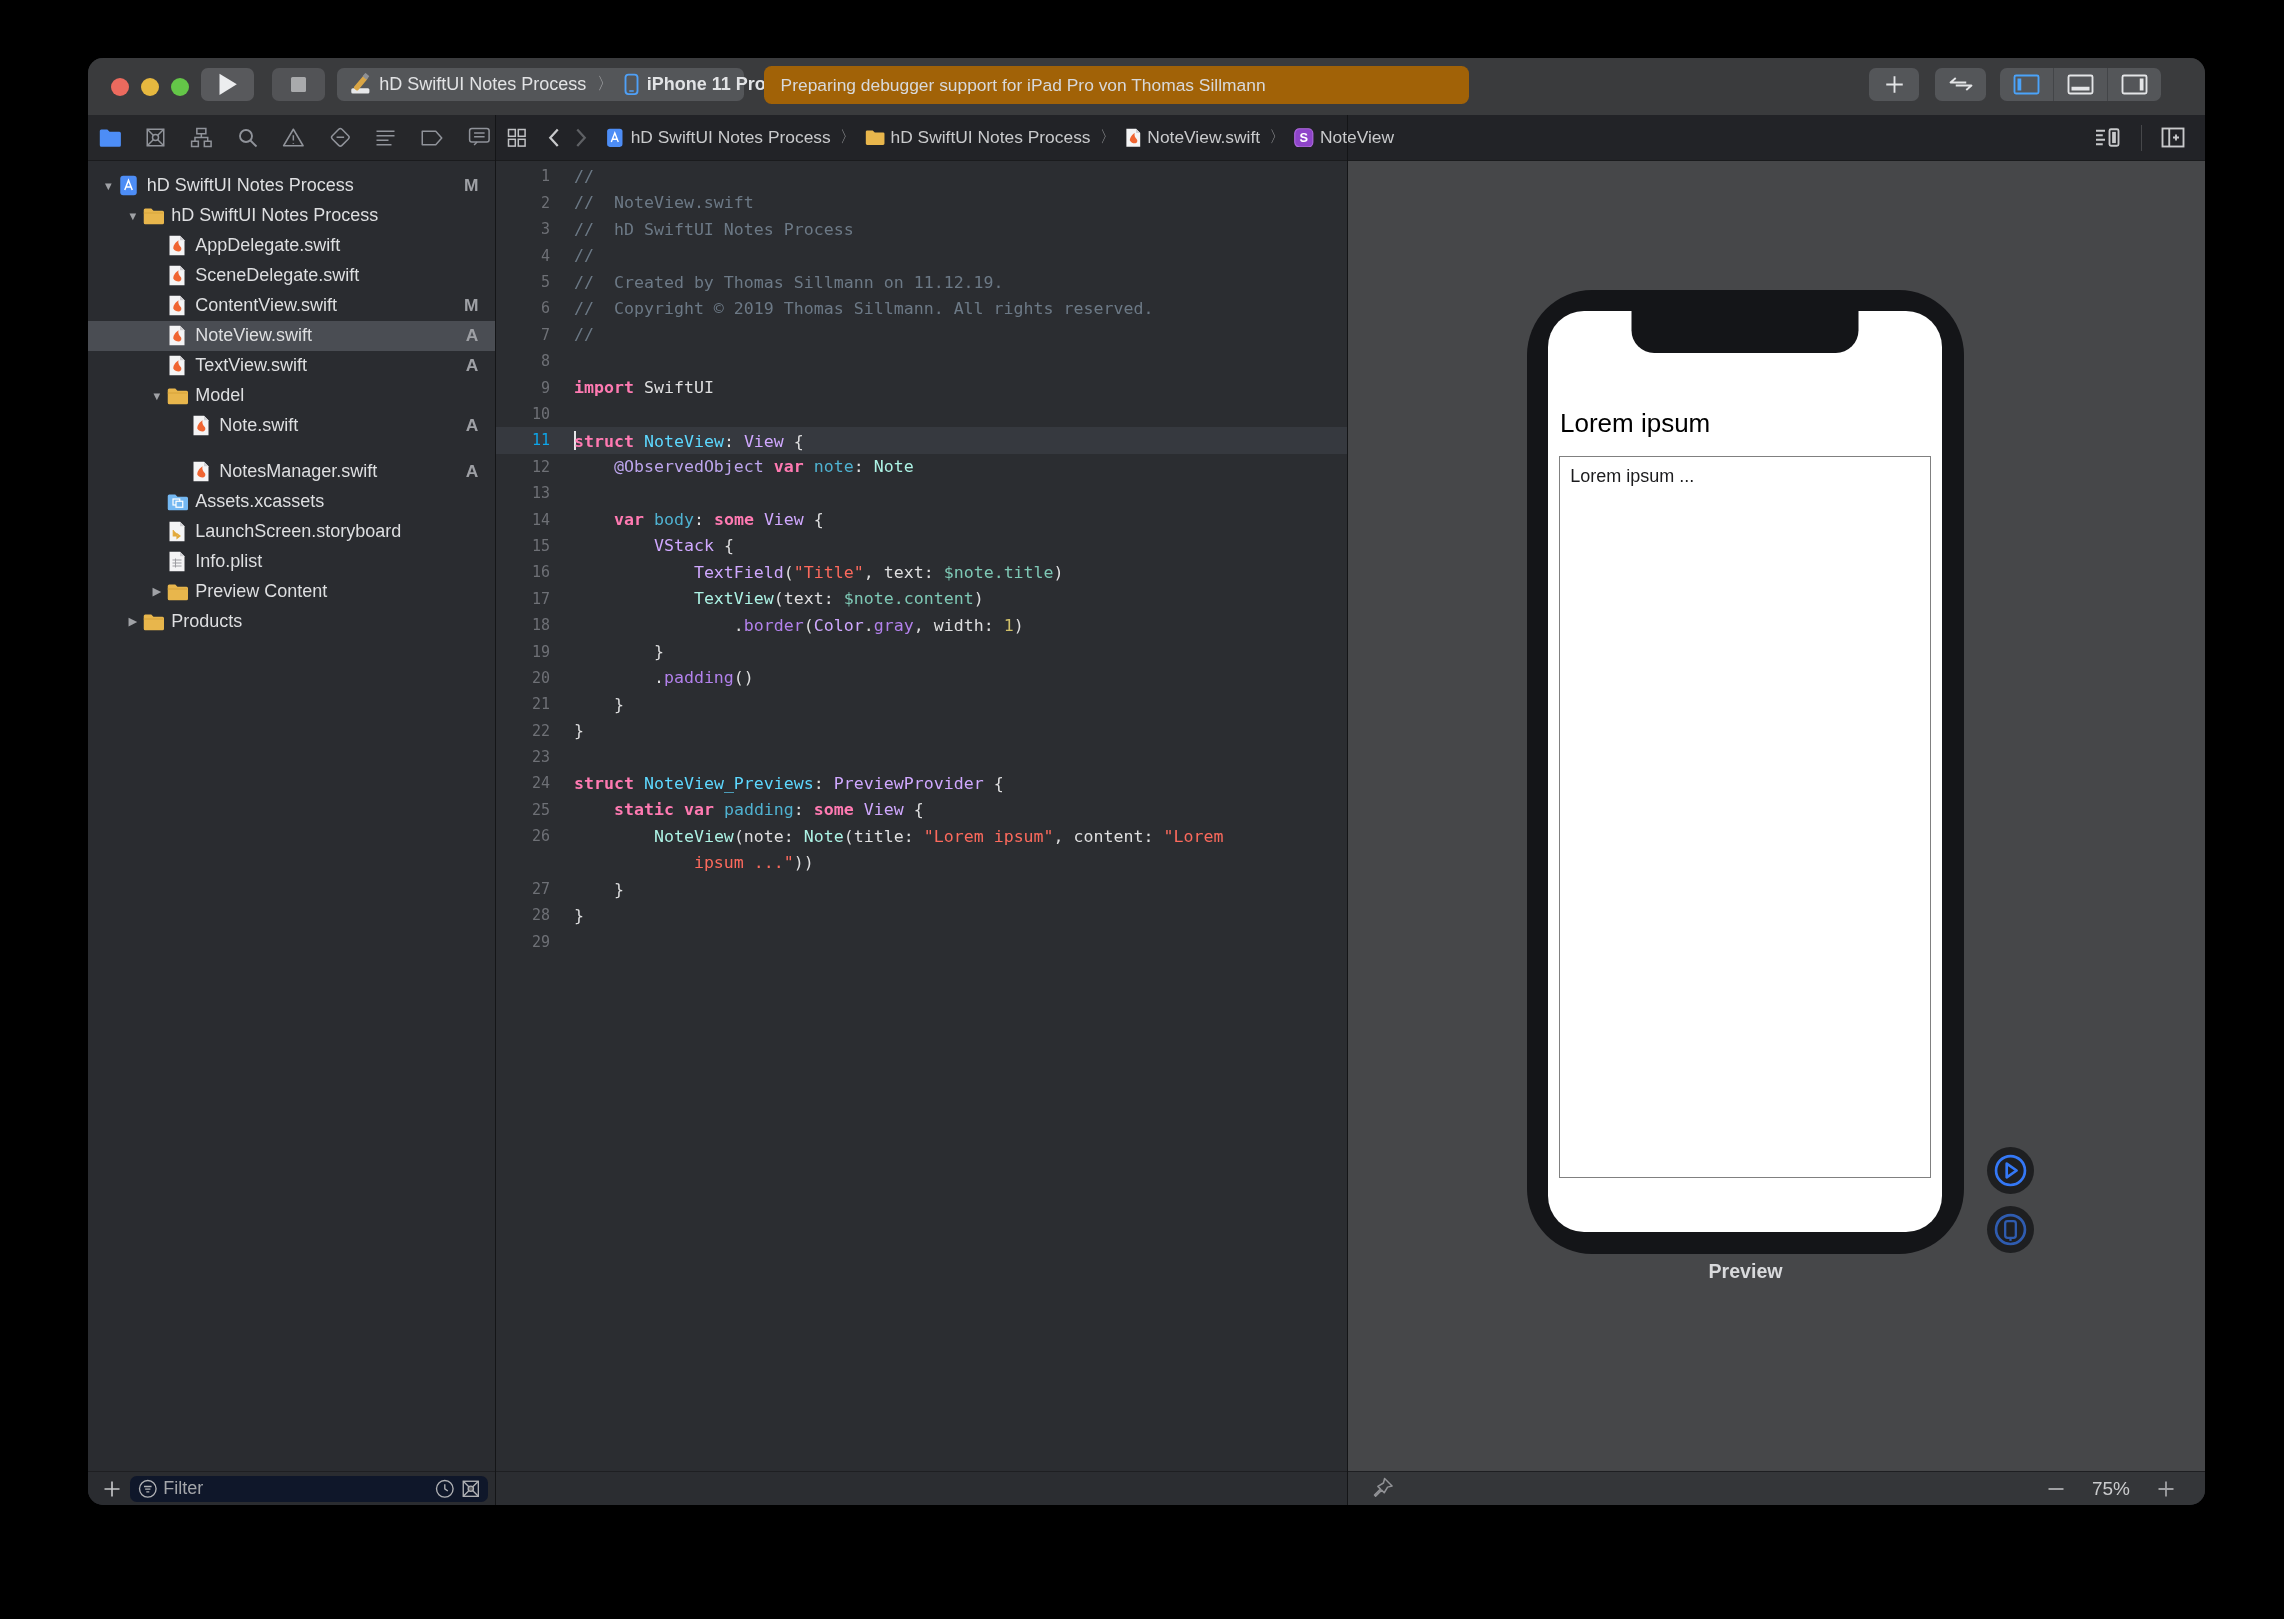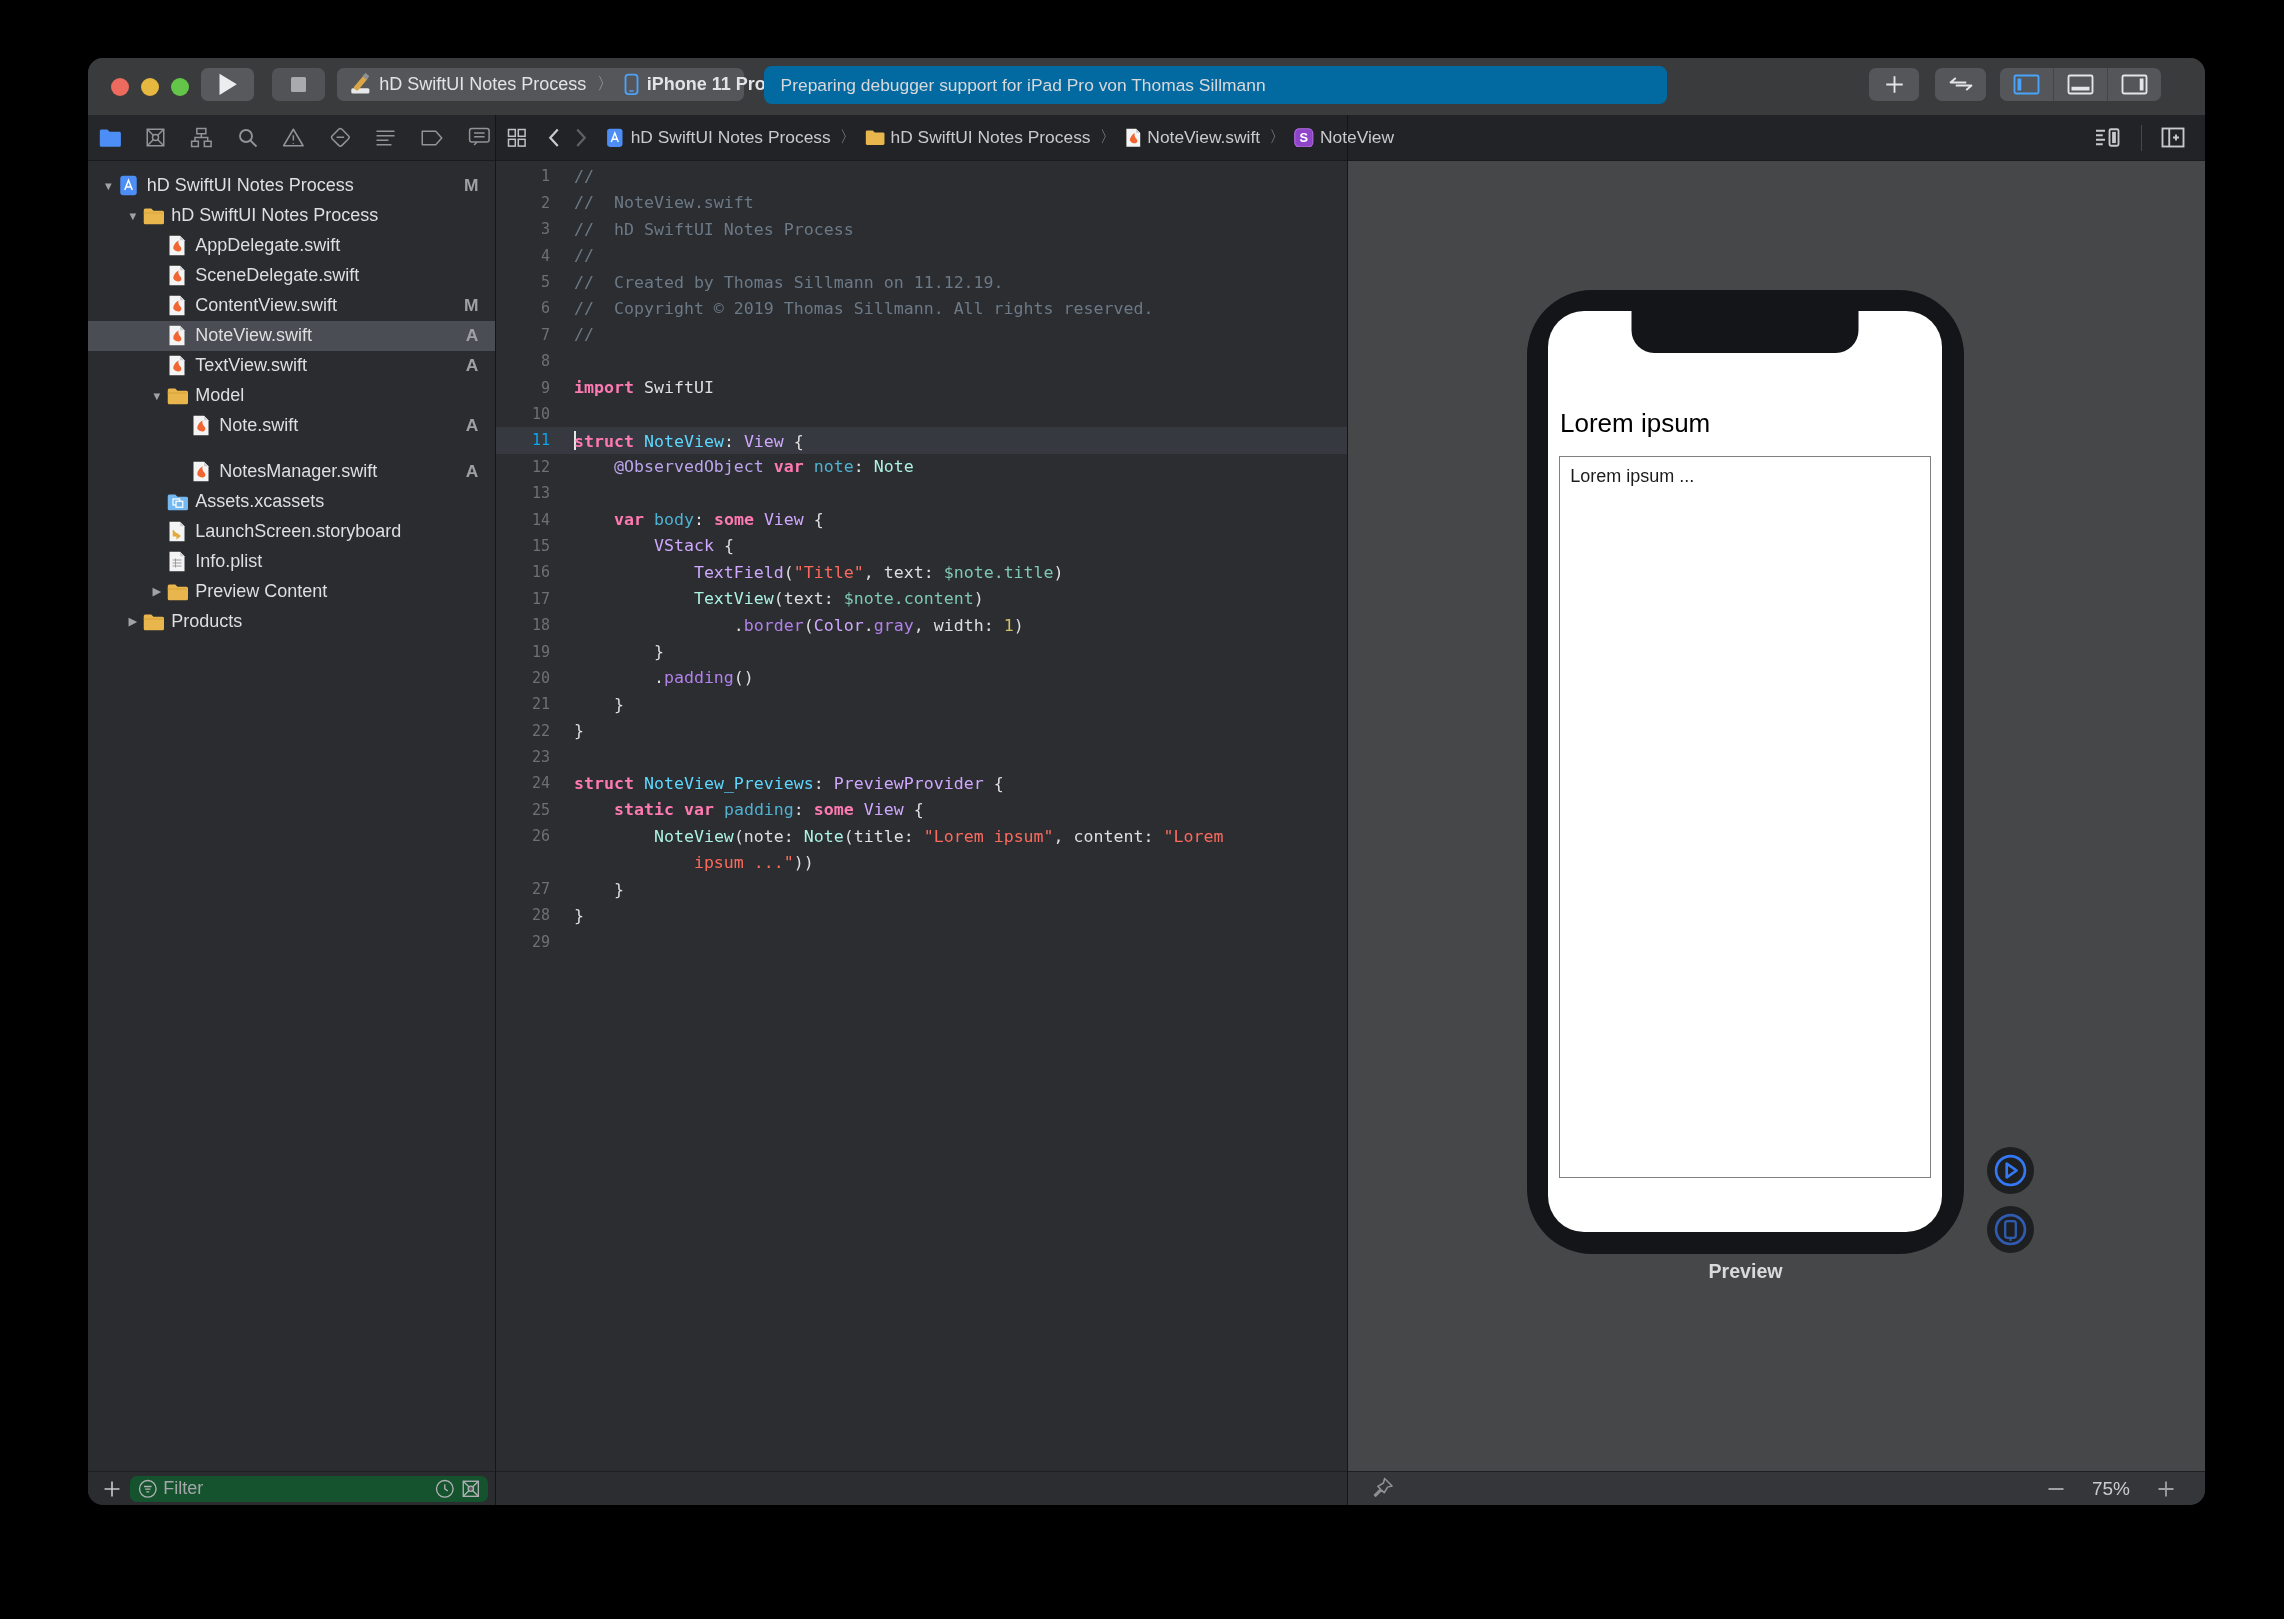--- a/index.html
+++ b/index.html
@@ -9,21 +9,21 @@
   
   .titlebar{position:absolute;left:0;top:0;width:100%;height:57px;background:#3A3B3D;border-bottom:0.8px solid #222327;}
   .lights{position:absolute;left:22.7px;top:19.6px;display:flex;gap:12px;}
   .light{width:18px;height:18px;border-radius:50%;}
   .tbtn{position:absolute;top:9.8px;height:33px;border-radius:6.8px;background:#58595C;display:flex;align-items:center;justify-content:center;}
   .playbtn{left:113px;width:53px;}
   .stopbtn{left:184px;width:53px;background:#525356;}
   .stopsq{width:15px;height:15px;background:#A9AAAC;border-radius:1.5px;}
   .scheme{left:249px;width:407px;background:#545659;justify-content:flex-start;padding:0 12px;gap:7.6px;color:#E2E3E5;font-size:18px;white-space:nowrap;box-sizing:border-box;}
   .scheme .sep{color:#9FA0A3;font-size:16.6px;margin:0 3px;}
-  .status{position:absolute;left:676px;top:8.3px;width:903px;height:38px;border-radius:7.6px;background:#0369a1;
+  .status{position:absolute;left:676px;top:8.3px;width:705px;height:38px;border-radius:7.6px;background:#a16207;
     display:flex;align-items:center;padding:0 16.6px;color:#D8D9DB;font-size:17.4px;box-sizing:border-box;}
   .rightbtn{background:#545659;}
   .plusbtn{left:1781px;width:50px;}
   .swapbtn{left:1847px;width:51px;}
   .segmented{position:absolute;left:1912px;top:9.8px;width:161px;height:33px;border-radius:6.8px;background:#545659;display:flex;overflow:hidden;}
   .seg{flex:1;display:flex;align-items:center;justify-content:center;border-right:0.8px solid #434548;}
   .seg:last-child{border-right:none;}
   
   .row2{position:absolute;left:0;top:57px;width:100%;height:46px;}
   .navtabs{position:absolute;left:0;top:0;width:407px;height:46px;background:#26272A;border-bottom:0.8px solid #1A1B1D;
@@ -61,21 +61,21 @@
   .ptitle{position:absolute;left:12px;top:97px;color:#000;font-size:26px;}
   .pbox{position:absolute;left:10.6px;top:145px;width:372px;height:722px;border:1.5px solid #808080;box-sizing:border-box;}
   .pboxtext{padding:9px 10.6px;color:#1C1C1E;font-size:18px;}
   .pvbtn{position:absolute;width:47px;height:47px;border-radius:50%;background:#1E1F21;display:flex;align-items:center;justify-content:center;}
   .pvlabel{position:absolute;left:323px;top:1099px;width:151px;text-align:center;color:#D9DADC;font-size:19.6px;font-weight:bold;}
   
   .bbar{position:absolute;top:1413px;height:34px;border-top:0.8px solid #1E1F22;box-sizing:border-box;}
   .bb-side{left:0;width:407px;background:#2A2C30;}
   .bb-edit{left:407px;width:852px;background:#2B2D31;}
   .bb-canvas{left:1259px;width:858px;background:#343639;}
-  .filterfield{position:absolute;left:42px;top:3.8px;width:358px;height:26px;border-radius:6.8px;background:#14532d;
+  .filterfield{position:absolute;left:42px;top:3.8px;width:358px;height:26px;border-radius:6.8px;background:#0f172a;
     display:flex;align-items:center;padding:0 7.6px;gap:6px;box-sizing:border-box;}
   .filterfield .ph{color:#A4A6AA;font-size:18px;flex:1;}
   .addbtn{position:absolute;left:10.6px;top:3px;width:27px;height:27px;display:flex;align-items:center;justify-content:center;}
   .zoomctl{position:absolute;right:30px;top:0;height:33px;display:flex;align-items:center;gap:27px;color:#CACBCD;font-size:19px;}
   .pinwrap{position:absolute;left:24px;top:4.5px;}
   .icn{display:inline-flex;align-items:center;justify-content:center;}
 </style>
 </head>
 <body>
 

